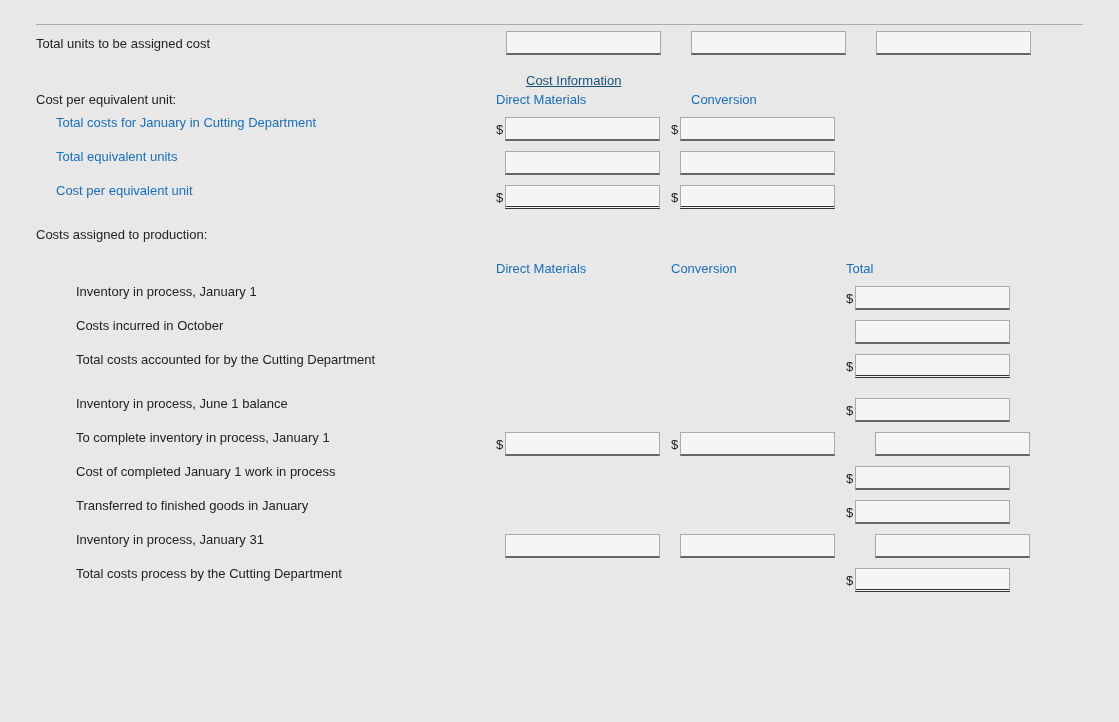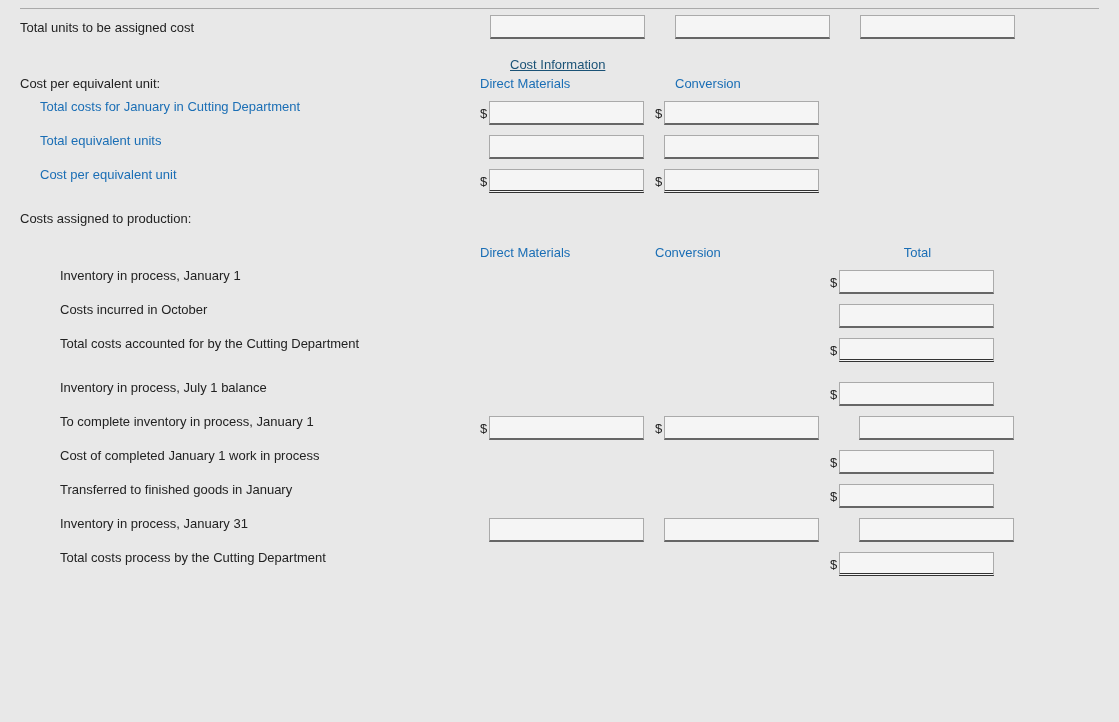--- a/index.html
+++ b/index.html
@@ -15,21 +15,21 @@
       color: #222;
       width: 1119px;
       min-height: 722px;
       overflow-x: hidden;
     }
 
     .page-container {
       background-color: #e8e8e8;
       width: 1119px;
       min-height: 722px;
-      padding: 0;
+      padding: 16px;
       position: relative;
     }
 
     .content-area {
       padding: 8px 20px 20px 20px;
     }
 
     
     .top-row {
       display: flex;
@@ -145,21 +145,21 @@
       text-align: left;
     }
 
     .col-conv {
       width: 175px;
       text-align: left;
     }
 
     .col-total {
       width: 175px;
-      text-align: center;
+      text-align: left;
     }
 
     
     .input-cell-dm {
       width: 175px;
       display: flex;
       align-items: center;
     }
 
     .input-cell-conv {
@@ -300,21 +300,21 @@
         <span class="dollar-sign">$</span>
         <input type="text" class="total-wide double-border" style="">
       </div>
     </div>
 
     <div class="spacer"></div>
 
 
     <div class="form-row">
       <div class="row-label indent2">
-        <span>Inventory in process, July 1 balance</span>
+        <span>Inventory in process, June 1 balance</span>
       </div>
       <div style="width:350px;"></div>
       <div class="input-cell-total">
         <span class="dollar-sign">$</span>
         <input type="text" class="total-wide" style="">
       </div>
     </div>
 
     <div class="form-row">
       <div class="row-label indent2">

